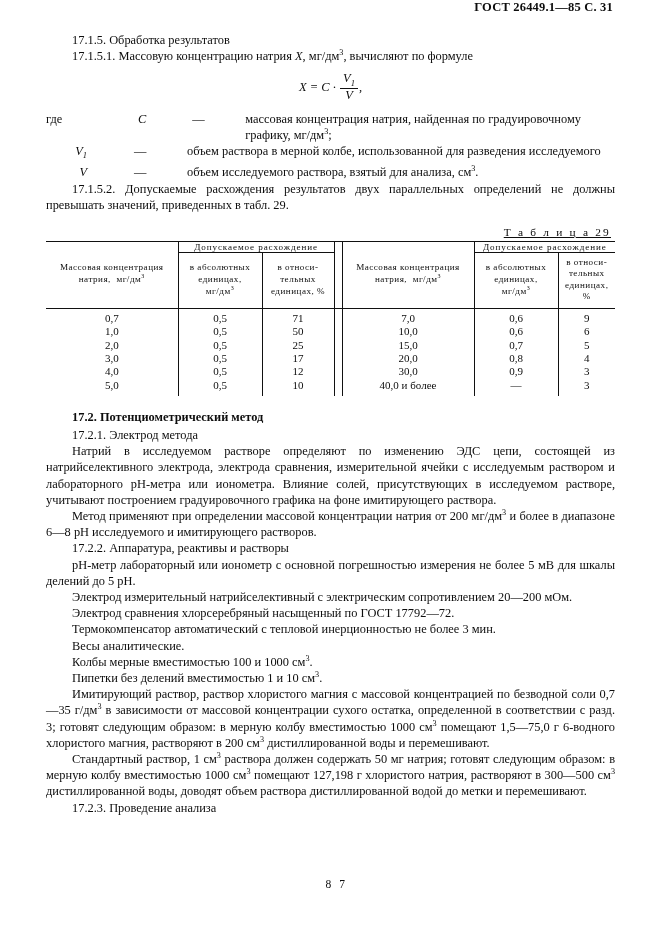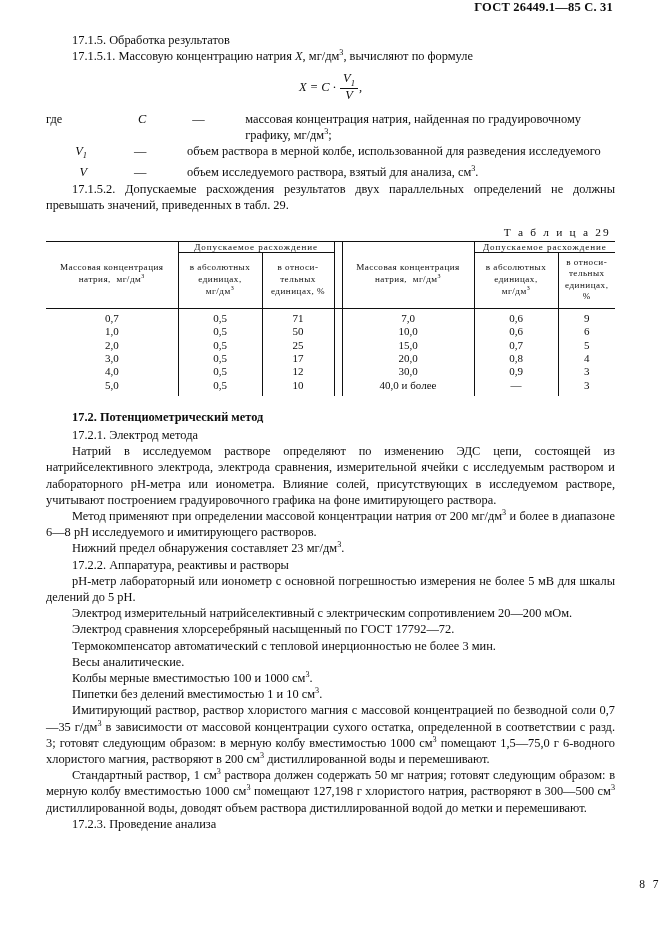--- a/index.html
+++ b/index.html
@@ -95,20 +95,21 @@
   .defcont { padding-left: 61px; font-size: 12.4px; line-height: 16.2px; }
 
   
   .table-caption {
     text-align: right;
     font-size: 11.4px;
     letter-spacing: 2.2px;
     margin-top: 12px;
     margin-bottom: 3px;
     padding-right: 4px;
+    text-decoration: underline;
   }
   table.t29 {
     width: 100%;
     border-collapse: collapse;
     font-size: 9.1px;
     table-layout: fixed;
   }
   table.t29 td, table.t29 th {
     padding: 0;
     font-weight: normal;
@@ -143,21 +144,21 @@
   }
   tr.first-data td { padding-top: 3px; }
   tr.last-data td { padding-bottom: 4px; }
 
   
   .footer {
     position: absolute;
     left: 12px;
     right: 0;
     bottom: 46px;
-    text-align: right;
+    text-align: center;
     font-size: 11.5px;
     letter-spacing: 2.5px;
   }
 
   .sec-head {
     font-weight: bold;
     font-size: 12.4px;
     line-height: 16.2px;
     text-indent: 26px;
     margin-top: 13px;
@@ -323,21 +324,20 @@
 
   <div>
     <div class="sec-head">17.2. Потенциометрический метод</div>
 
     <p class="indent flat" style="margin-top:2px;">17.2.1. Электрод метода</p>
 
     <p class="indent">Натрий в исследуемом растворе определяют по изменению ЭДС цепи, состоящей из натрийселективного электрода, электрода сравнения, измерительной ячейки с исследуемым раствором и лабораторного pH-метра или ионометра. Влияние солей, присутствующих в исследуемом растворе, учитывают построением градуировочного графика на фоне имитирующего раствора.</p>
 
     <p class="indent">Метод применяют при определении массовой концентрации натрия от 200 мг/дм<sup>3</sup> и более в диапазоне 6—8 pH исследуемого и имитирующего растворов.</p>
 
-    <p class="indent flat">Нижний предел обнаружения составляет 23 мг/дм<sup>3</sup>.</p>
 
     <p class="indent flat">17.2.2. Аппаратура, реактивы и растворы</p>
 
     <p class="indent">pH-метр лабораторный или ионометр с основной погрешностью измерения не более 5 мВ для шкалы делений до 5 pH.</p>
     <p class="indent flat">Электрод измерительный натрийселективный с электрическим сопротивлением 20—200 мОм.</p>
     <p class="indent flat">Электрод сравнения хлорсеребряный насыщенный по ГОСТ 17792—72.</p>
     <p class="indent flat">Термокомпенсатор автоматический с тепловой инерционностью не более 3 мин.</p>
     <p class="indent flat">Весы аналитические.</p>
     <p class="indent flat">Колбы мерные вместимостью 100 и 1000 см<sup>3</sup>.</p>
     <p class="indent flat">Пипетки без делений вместимостью 1 и 10 см<sup>3</sup>.</p>

